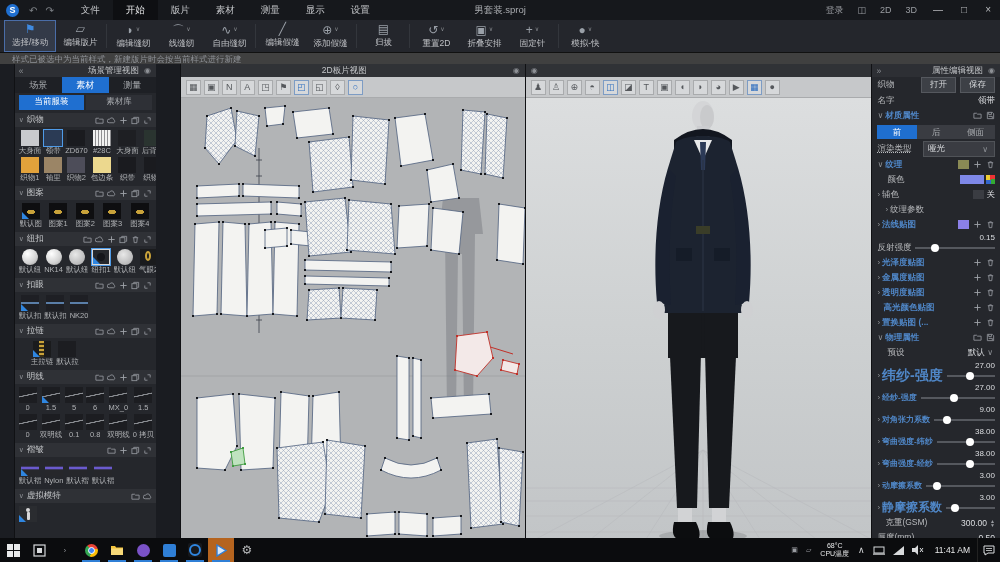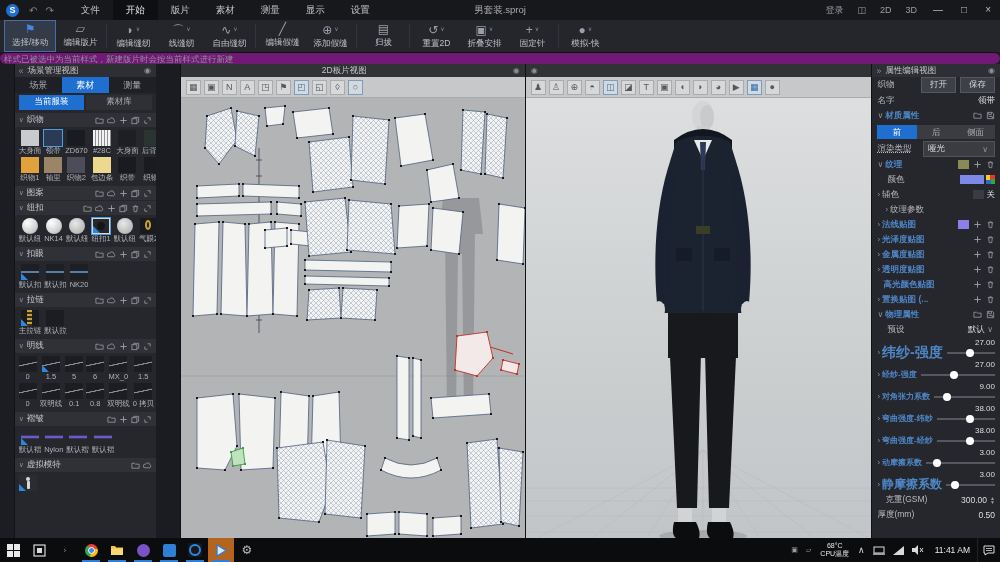--- a/index.html
+++ b/index.html
@@ -24,31 +24,31 @@
   #ribbon{position:absolute;left:0;top:20px;width:1000px;height:32px;background:#24262c;
           display:flex;align-items:stretch;padding-left:4px;box-sizing:border-box;}
   .rbtn{display:flex;flex-direction:column;align-items:center;justify-content:center;
         padding:1px 7px;min-width:34px;}
   .rbtn .ric{font-size:12px;line-height:13px;color:#9aa0a8;}
   .rbtn .ric .caret{font-size:6px;color:#84878c;vertical-align:3px;margin-left:2px;}
   .rbtn .rlb{font-size:8.5px;color:#bfc1c5;margin-top:1px;white-space:nowrap;}
   .rbtn.active{background:#333a48;border:1px solid #4a6da8;box-sizing:border-box;}
   .rbtn.active .ric{color:#3f8ae0;}
   .rsep{width:1px;background:#33363c;margin:4px 2px;}
-  #statusline{position:absolute;left:0;top:52px;width:1000px;height:12px;background:#701a75;
-              color:#8e9196;font-size:8.5px;line-height:12px;padding-left:4px;box-sizing:border-box;
-              border-top:1px solid #111;border-radius:6px;}
+  #statusline{position:absolute;left:0;top:52px;width:1000px;height:12px;background:#404040;
+              color:#8e9196;font-size:8.5px;line-height:12px;padding-left:12px;box-sizing:border-box;
+              border-top:1px solid #111;}
   
   #main{position:absolute;left:0;top:64px;width:1000px;height:474px;display:flex;}
   #leftstrip{width:14px;background:#1b1d22;border-right:1px solid #101114;}
   
   #sidebar{width:145px;background:#25272c;display:flex;flex-direction:column;overflow:hidden;}
   .phead{height:13px;background:#2d2f34;display:flex;align-items:center;font-size:8.5px;color:#c2c4c7;}
   .phead .pcollapse{padding:0 4px;color:#8d9095;}
-  .phead .ptitle{flex:1;text-align:left;}
+  .phead .ptitle{flex:1;text-align:right;}
   .phead .ppin{padding:0 5px;color:#8d9095;font-size:8px;}
   #sbtabs{display:flex;height:16px;background:#1e2025;}
   .sbtab{flex:1;text-align:center;line-height:16px;color:#a8abaf;font-size:9px;}
   .sbtab.active{background:#1f6fd0;color:#fff;}
   #sbsubtabs{display:flex;height:15px;background:#25272c;padding:2px 4px 2px;gap:2px;}
   .sbsub{flex:1;text-align:center;line-height:13px;color:#a8abaf;font-size:8.5px;background:#2e3036;}
   .sbsub.active{background:#1f6fd0;color:#fff;}
   #sections{flex:1;overflow:hidden;}
   .sec{margin-top:1px;}
   .sechead{height:14px;background:#2f3136;display:flex;align-items:center;padding:0 4px;}
@@ -367,20 +367,44 @@
                     <path d="M3 3V1.5h5.5V7H7" fill="none" stroke="#8e9298"></path>
                   </svg>
                 </span>
                 <span class="hico">
                   <svg width="9" height="9" viewBox="0 0 10 10">
                     <path d="M2 8V5M2 8h3M8 2H5M8 2v3" fill="none" stroke="#8e9298"></path>
                   </svg>
                 </span>
               </span>
             </div>
+            <div class="swgrid" style="grid-template-columns: repeat(5, 1fr);">
+              <div class="sw">
+                <div class="thumb t-logo">
+                  <div class="corner"></div>
+                </div>
+                <div class="swlabel">默认图</div>
+              </div>
+              <div class="sw">
+                <div class="thumb t-logo"></div>
+                <div class="swlabel">图案1</div>
+              </div>
+              <div class="sw">
+                <div class="thumb t-logo"></div>
+                <div class="swlabel">图案2</div>
+              </div>
+              <div class="sw">
+                <div class="thumb t-logo"></div>
+                <div class="swlabel">图案3</div>
+              </div>
+              <div class="sw">
+                <div class="thumb t-logo"></div>
+                <div class="swlabel">图案4</div>
+              </div>
+            </div>
           </div>
           <div class="sec">
             <div class="sechead">
               <span class="chev">∨</span>
               <span class="sectitle">纽扣</span>
               <span class="hicons">
                 <span class="hico">
                   <svg width="9" height="9" viewBox="0 0 10 10">
                     <path d="M1 2.5h3l1 1h4v4.5H1z" fill="none" stroke="#8e9298"></path>
                   </svg>
@@ -518,21 +542,21 @@
                     <path d="M3 3V1.5h5.5V7H7" fill="none" stroke="#8e9298"></path>
                   </svg>
                 </span>
                 <span class="hico">
                   <svg width="9" height="9" viewBox="0 0 10 10">
                     <path d="M2 8V5M2 8h3M8 2H5M8 2v3" fill="none" stroke="#8e9298"></path>
                   </svg>
                 </span>
               </span>
             </div>
-            <div class="swgrid" style="grid-template-columns: repeat(6, 1fr);">
+            <div class="swgrid" style="grid-template-columns: repeat(6, 1fr); margin-left: 12px;">
               <div class="sw">
                 <div class="thumb t-zipper">
                   <div class="corner"></div>
                 </div>
                 <div class="swlabel">主拉链</div>
               </div>
               <div class="sw">
                 <div class="thumb t-dark"></div>
                 <div class="swlabel">默认拉</div>
               </div>
@@ -963,20 +987,29 @@
               <svg width="9" height="9" viewBox="0 0 10 10">
                 <path d="M5 1.5v7M1.5 5h7" stroke="#9ea2a8"></path>
               </svg>
             </span>
             <span class="pico">
               <svg width="9" height="9" viewBox="0 0 10 10">
                 <path d="M2 3h6M4 3V2h2v1M3 3l.6 5.5h2.8L7 3" fill="none" stroke="#8e9298"></path>
               </svg>
             </span>
           </div>
+          <div class="srow">
+            <div class="svaltop">0.15</div>
+            <div class="sline">
+              <span class="plabel">反射强度</span>
+              <div class="strack">
+                <div class="sknob" style="left:20%"></div>
+              </div>
+            </div>
+          </div>
           <div class="prow">
             <span class="pchev">›</span>
             <span class="pblue">光泽度贴图</span>
             <span class="pspacer"></span>
             <span class="pico">
               <svg width="9" height="9" viewBox="0 0 10 10">
                 <path d="M5 1.5v7M1.5 5h7" stroke="#9ea2a8"></path>
               </svg>
             </span>
             <span class="pico">

